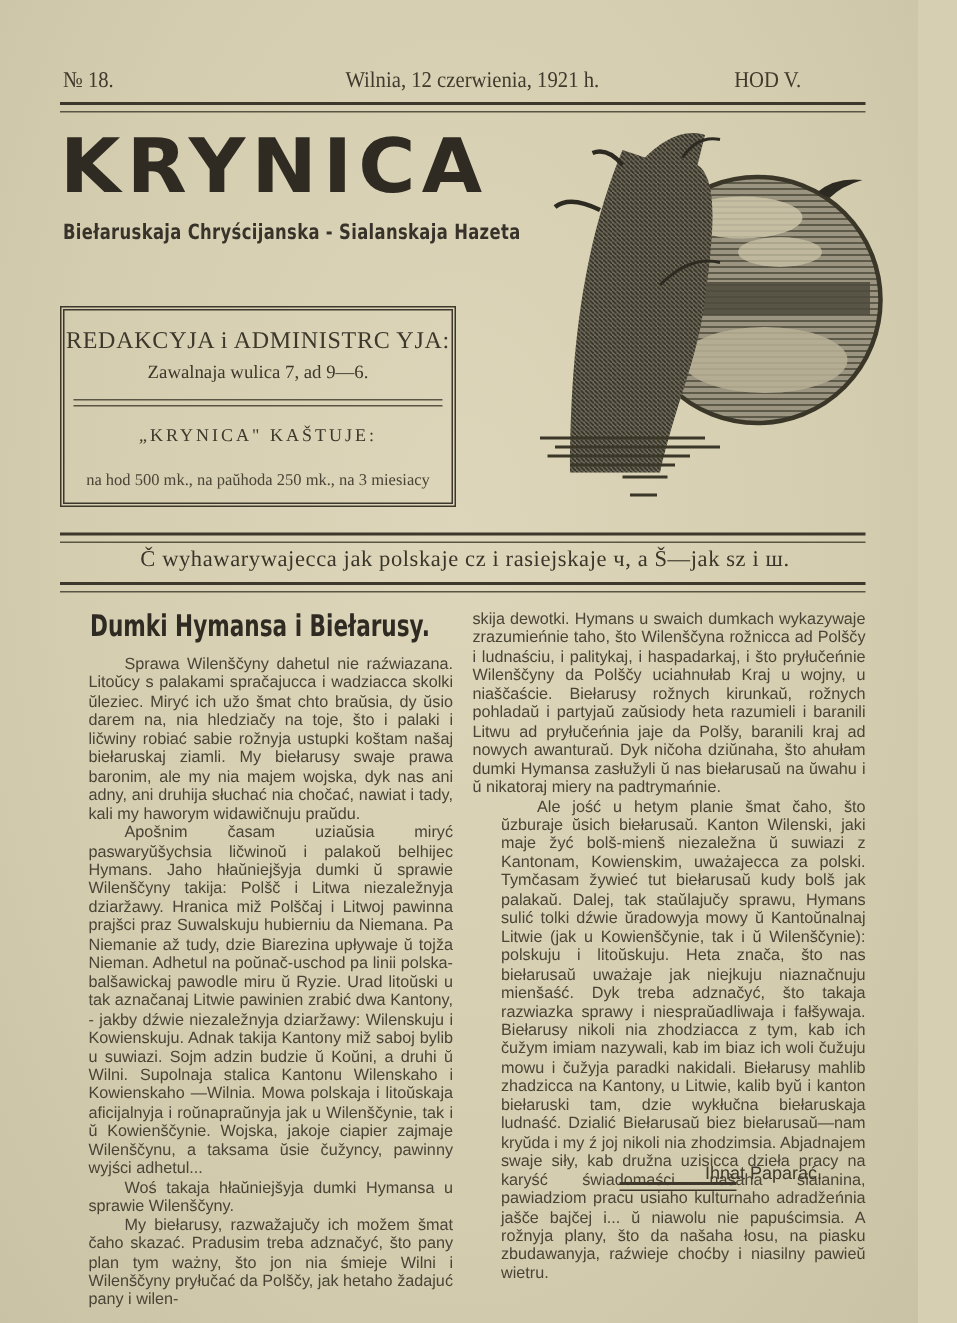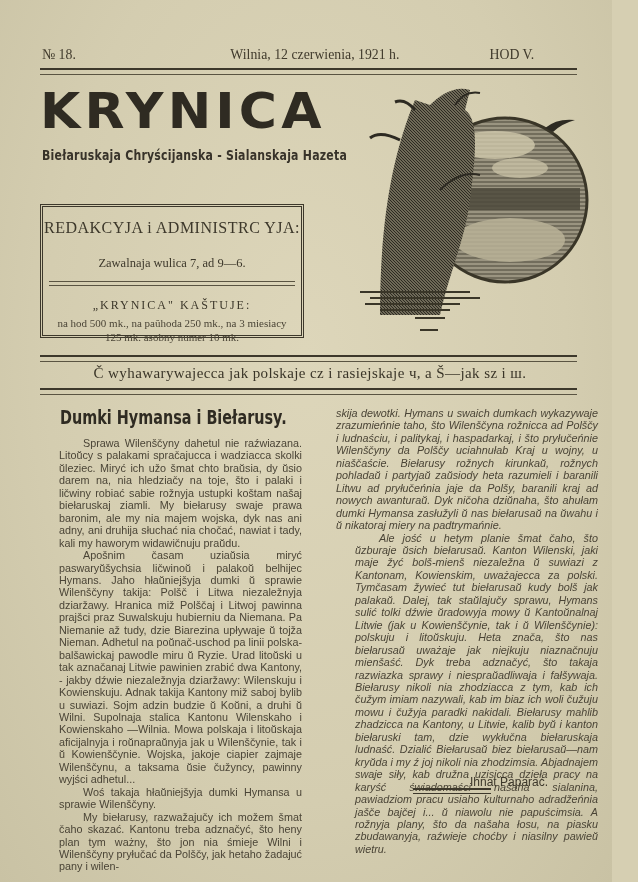--- a/index.html
+++ b/index.html
@@ -38,26 +38,26 @@
     transform:scaleX(0.78); transform-origin:left; white-space:nowrap;
     letter-spacing:0.3px;
   }
   .infobox {
     position:absolute; left:40px; top:204px; width:258px; height:128px;
     border-left:3px double #3d382b; border-right:3px double #3d382b;
     border-top:3px double #3d382b; border-bottom:3px double #3d382b;
     text-align:center;
   }
   .infobox .l1 { margin-top:12px; font-size:16px; letter-spacing:0.5px; color:#3d382b; }
-  .infobox .l2 { margin-top:19px; font-size:12.5px; color:#3d382b; }
+  .infobox .l2 { margin-top:4px; font-size:12.5px; color:#3d382b; }
   .infobox .sep {
     margin:10px 6px 0 6px; height:3px; border-top:1px solid #5a5442; border-bottom:1px solid #5a5442;
   }
   .infobox .l3 { margin-top:12px; font-size:12px; letter-spacing:2px; color:#3d382b; }
-  .infobox .l4 { margin-top:4px; font-size:11px; color:#4a4436; }
+  .infobox .l4 { margin-top:16px; font-size:11px; color:#4a4436; }
   .infobox .l5 { margin-top:2px; font-size:11px; color:#4a4436; }
   .illus {
     position:absolute; left:360px; top:80px; width:230px; height:265px;
   }
   .notice {
     position:absolute; left:40px; top:365px; width:540px; text-align:center;
     font-size:15px; color:#3a3528; letter-spacing:0.4px;
   }
   .headline {
     position:absolute; left:60px; top:405px;
@@ -66,21 +66,21 @@
     transform:scaleX(0.72); transform-origin:left; white-space:nowrap;
   }
   .col {
     position:absolute; font-family:"Liberation Sans", sans-serif;
     font-size:10.8px; line-height:12.45px; color:#4a4436;
     text-align:justify; text-align-last:auto;
   }
   .col p { margin:0; text-indent:0; }
   .col p.ind { text-indent:24px;margin-left:19px; }
   .col1 { left:40px; top:437px; width:262px; }
-  .col2 { left:336px; top:407px; width:262px;font-style:italic; }
+  .col2 { left:315px; top:407px; width:262px; }
   .sig {
     position:absolute; left:470px; top:775px; font-size:12px; color:#3d382b;
     font-family:Liberation Sans, sans-serif;
   }
   .endrule {
     position:absolute; left:413px; top:788px; width:78px; height:3px;
     border-top:2px solid #3d382b; border-bottom:1px solid #3d382b;
   }
 </style>
 </head>
@@ -97,21 +97,20 @@
 
   <div class="title">KRYNICA</div>
   <div class="subtitle">Biełaruskaja Chryścijanska - Sialanskaja Hazeta</div>
 
   <div class="infobox">
     <div class="l1">REDAKCYJA i ADMINISTRC YJA:</div>
     <div class="l2">Zawalnaja wulica 7, ad 9—6.</div>
     <div class="sep"></div>
     <div class="l3">„KRYNICA" KAŠTUJE:</div>
     <div class="l4">na hod 500 mk., na paŭhoda 250 mk., na 3 miesiacy</div>
-    <div class="l5">125 mk. asobny numer 10 mk.</div>
   </div>
 
   <div class="illus">
     <svg width="230" height="265" viewBox="0 0 230 265">
       <defs>
         <pattern id="hatch" width="3" height="3" patternUnits="userSpaceOnUse">
           <rect width="3" height="3" fill="#6f6a58"></rect>
           <line x1="0" y1="0" x2="3" y2="3" stroke="#2d2a22" stroke-width="1"></line>
         </pattern>
         <pattern id="hatch2" width="4" height="4" patternUnits="userSpaceOnUse">
@@ -148,21 +147,21 @@
   <div class="rule-double" style="top:355px;"></div>
   <div class="notice">Č wyhawarywajecca jak polskaje cz i rasiejskaje ч, a Š—jak sz i ш.</div>
   <div class="rule-double" style="top:388px;"></div>
 
   <div class="headline">Dumki Hymansa i Biełarusy.</div>
 
   <div class="col col1">
     <p class="ind">Sprawa Wilenščyny dahetul nie raźwiazana. Litoŭcy s palakami spračajucca i wadziacca skolki ŭleziec. Miryć ich užo šmat chto braŭsia, dy ŭsio darem na, nia hledziačy na toje, što i palaki i ličwiny robiać sabie rožnyja ustupki koštam našaj biełaruskaj ziamli. My biełarusy swaje prawa baronim, ale my nia majem wojska, dyk nas ani adny, ani druhija słuchać nia chočać, nawiat i tady, kali my haworym widawičnuju praŭdu.</p>
     <p class="ind">Apošnim časam uziaŭsia miryć paswaryŭšychsia ličwinoŭ i palakoŭ belhijec Hymans. Jaho hłaŭniejšyja dumki ŭ sprawie Wilenščyny takija: Polšč i Litwa niezaležnyja dziaržawy. Hranica miž Polščaj i Litwoj pawinna prajšci praz Suwalskuju hubierniu da Niemana. Pa Niemanie až tudy, dzie Biarezina upływaje ŭ tojža Nieman. Adhetul na poŭnač-uschod pa linii polska-balšawickaj pawodle miru ŭ Ryzie. Urad litoŭski u tak aznačanaj Litwie pawinien zrabić dwa Kantony, - jakby dźwie niezaležnyja dziaržawy: Wilenskuju i Kowienskuju. Adnak takija Kantony miž saboj bylib u suwiazi. Sojm adzin budzie ŭ Koŭni, a druhi ŭ Wilni. Supolnaja stalica Kantonu Wilenskaho i Kowienskaho —Wilnia. Mowa polskaja i litoŭskaja aficijalnyja i roŭnapraŭnyja jak u Wilenščynie, tak i ŭ Kowienščynie. Wojska, jakoje ciapier zajmaje Wilenščynu, a taksama ŭsie čužyncy, pawinny wyjści adhetul...</p>
     <p class="ind">Woś takaja hłaŭniejšyja dumki Hymansa u sprawie Wilenščyny.</p>
-    <p class="ind">My biełarusy, razwažajučy ich možem šmat čaho skazać. Kantonu treba adznačyć, što heny plan tym ważny, što jon nia śmieje Wilni i Wilenščyny pryłučać da Polščy, jak hetaho žadajuć pany i wilen-</p>
+    <p class="ind">My biełarusy, razwažajučy ich možem šmat čaho skazać. Pradusim treba adznačyć, što pany plan tym ważny, što jon nia śmieje Wilni i Wilenščyny pryłučać da Polščy, jak hetaho žadajuć pany i wilen-</p>
   </div>
 
   <div class="col col2">
     <p>skija dewotki. Hymans u swaich dumkach wykazywaje zrazumieńnie taho, što Wilenščyna rožnicca ad Polščy i ludnaściu, i palitykaj, i haspadarkaj, i što pryłučeńnie Wilenščyny da Polščy uciahnułab Kraj u wojny, u niaščaście. Biełarusy rožnych kirunkaŭ, rožnych pohladaŭ i partyjaŭ zaŭsiody heta razumieli i baranili Litwu ad pryłučeńnia jaje da Polšy, baranili kraj ad nowych awanturaŭ. Dyk ničoha dziŭnaha, što ahułam dumki Hymansa zasłužyli ŭ nas biełarusaŭ na ŭwahu i ŭ nikatoraj miery na padtrymańnie.</p>
     <p class="ind">Ale jość u hetym planie šmat čaho, što ŭzburaje ŭsich biełarusaŭ. Kanton Wilenski, jaki maje žyć bolš-mienš niezaležna ŭ suwiazi z Kantonam, Kowienskim, uważajecca za polski. Tymčasam žywieć tut biełarusaŭ kudy bolš jak palakaŭ. Dalej, tak staŭlajučy sprawu, Hymans sulić tolki dźwie ŭradowyja mowy ŭ Kantoŭnalnaj Litwie (jak u Kowienščynie, tak i ŭ Wilenščynie): polskuju i litoŭskuju. Heta znača, što nas biełarusaŭ uważaje jak niejkuju niaznačnuju mienšaść. Dyk treba adznačyć, što takaja razwiazka sprawy i niespraŭadliwaja i fałšywaja. Biełarusy nikoli nia zhodziacca z tym, kab ich čužym imiam nazywali, kab im biaz ich woli čužuju mowu i čužyja paradki nakidali. Biełarusy mahlib zhadzicca na Kantony, u Litwie, kalib byŭ i kanton biełaruski tam, dzie wykłučna biełaruskaja ludnaść. Dzialić Biełarusaŭ biez biełarusaŭ—nam kryŭda i my ź joj nikoli nia zhodzimsia. Abjadnajem swaje siły, kab družna uzisicca dzieła pracy na karyść świadomaści našaha sialanina, pawiadziom pracu usiaho kulturnaho adradžeńnia jašče bajčej i... ŭ niawolu nie papuścimsia. A rožnyja plany, što da našaha łosu, na piasku zbudawanyja, raźwieje choćby i niasilny pawieŭ wietru.</p>
   </div>
 
   <div class="sig">Ihnat Paparać.</div>
   <div class="endrule"></div>
 </div>

